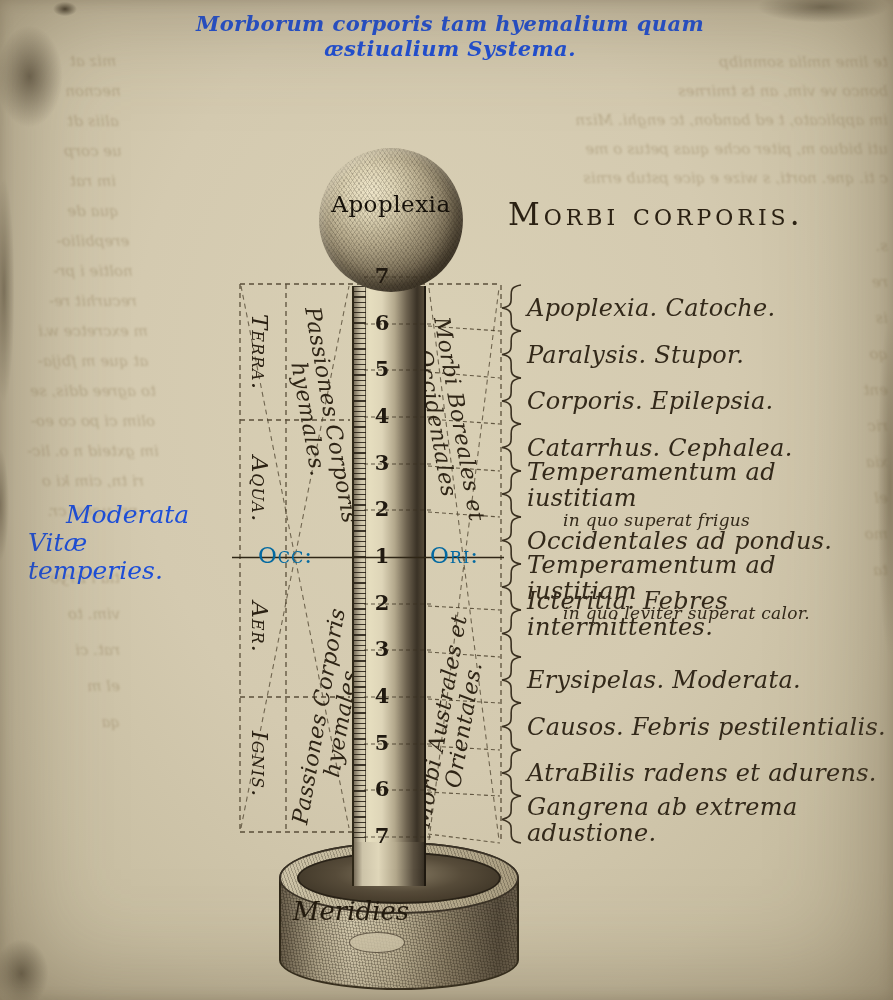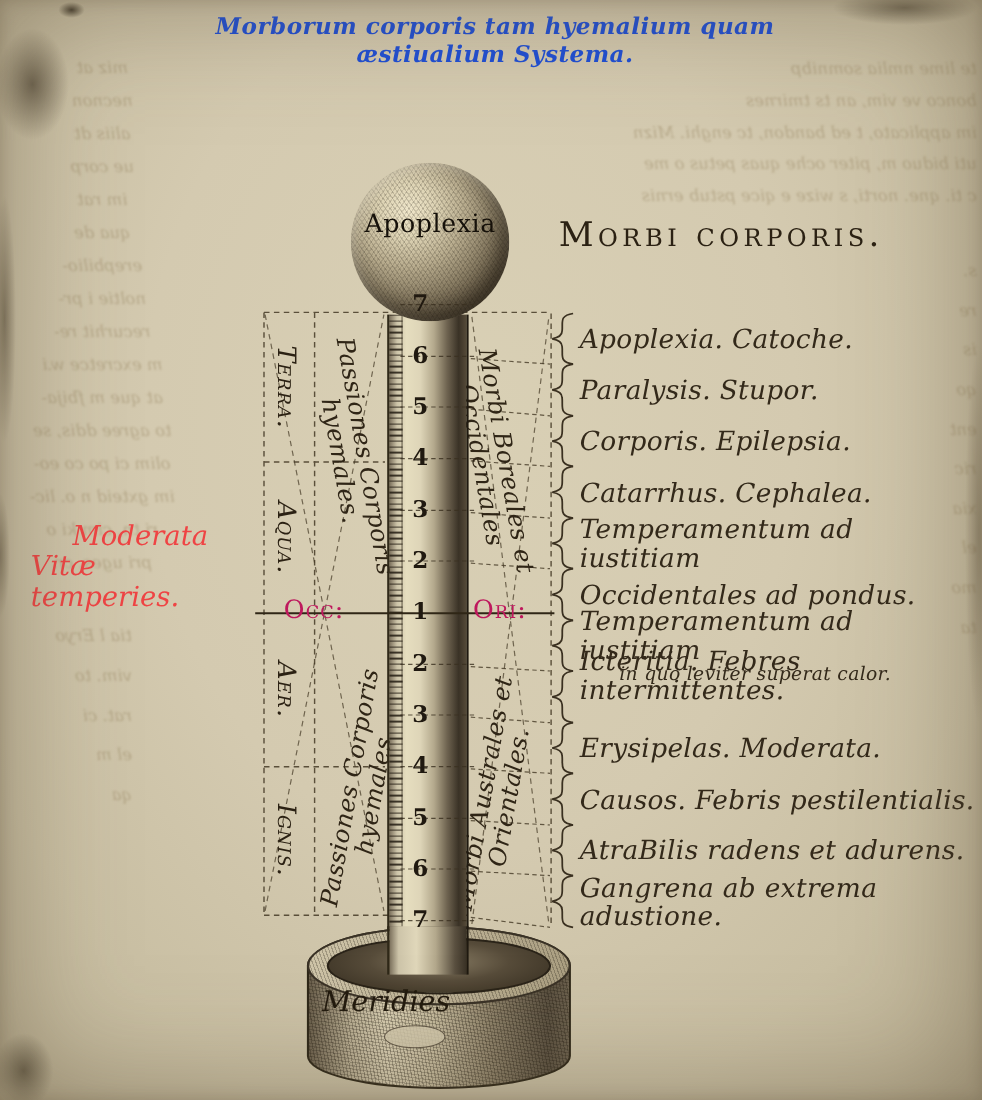--- a/index.html
+++ b/index.html
@@ -96,24 +96,24 @@
     font:italic 26px "DejaVu Serif",serif;color:#221a0e;
   }
   .base-hole{
     left:349px;top:932px;width:56px;height:21px;border-radius:50%;
     background:#d2c8ac;border:1.5px solid #5a5040;box-sizing:border-box;opacity:.85;
   }
   .stem-rot{
     font:italic 22px "DejaVu Serif",serif;line-height:23px;text-align:center;color:#2f2516;
     letter-spacing:.4px;
   }
-  .occ-ori{font:23px "DejaVu Serif",serif;font-variant:small-caps;color:#be185d;letter-spacing:1px;}
+  .occ-ori{font:23px "DejaVu Serif",serif;font-variant:small-caps;color:#0369a1;letter-spacing:1px;}
   .left-note{
-    left:28px;top:473px;width:190px;
-    font:italic 25px "DejaVu Serif",serif;line-height:28px;color:#ef4444;
+    left:28px;top:501px;width:190px;
+    font:italic 25px "DejaVu Serif",serif;line-height:28px;color:#1d4ed8;
   }
   .left-note .l1{display:block;margin-left:38px;}
   .left-note .l2{display:block;}
   .vignette{
     left:0;top:0;width:893px;height:1000px;pointer-events:none;
     box-shadow:inset 0 0 110px rgba(96,82,58,.5), inset 0 0 14px rgba(96,82,58,.3);
   }
 </style>
 </head>
 <body>
@@ -289,20 +289,21 @@
     <span class="main">Paralysis. Stupor.</span>
   </div>
 <div class="abs morbi-item" style="top:378px;height:46px;">
     <span class="main">Corporis. Epilepsia.</span>
   </div>
 <div class="abs morbi-item" style="top:424px;height:47px;">
     <span class="main">Catarrhus. Cephalea.</span>
   </div>
 <div class="abs morbi-item" style="top:471px;height:46px;">
   <span class="main">Temperamentum ad iustitiam</span>
+  <span class="sub">in quo superat frigus</span>
 </div>
 <div class="abs morbi-item" style="top:517px;height:47px;">
     <span class="main">Occidentales ad pondus.</span>
   </div>
 <div class="abs morbi-item" style="top:564px;height:46px;">
   <span class="main">Temperamentum ad iustitiam</span>
   <span class="sub">in quo leviter superat calor.</span>
 </div>
 <div class="abs morbi-item" style="top:590px;height:47px;align-items:flex-end;">
     <span class="main">Icteritia. Febres intermittentes.</span>

